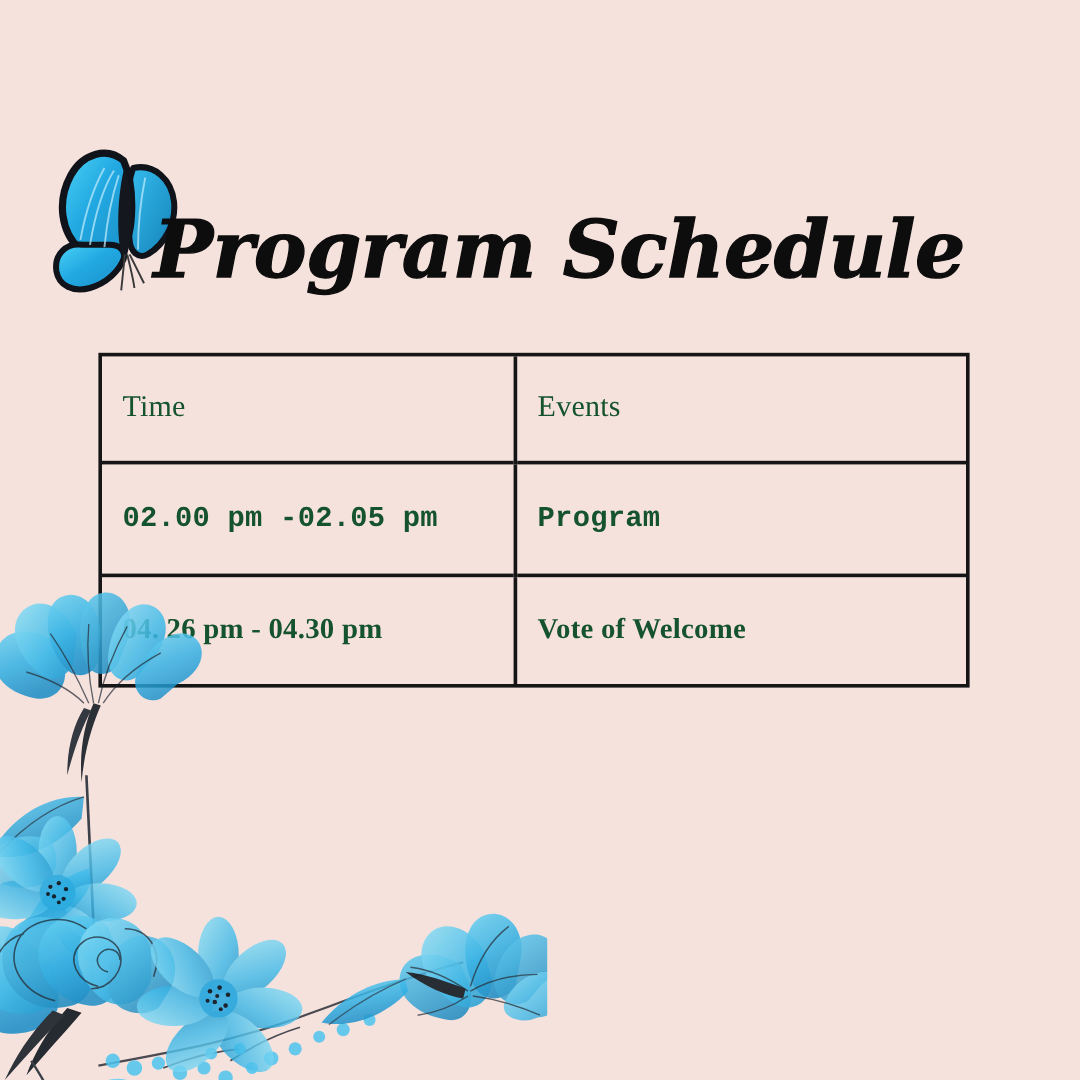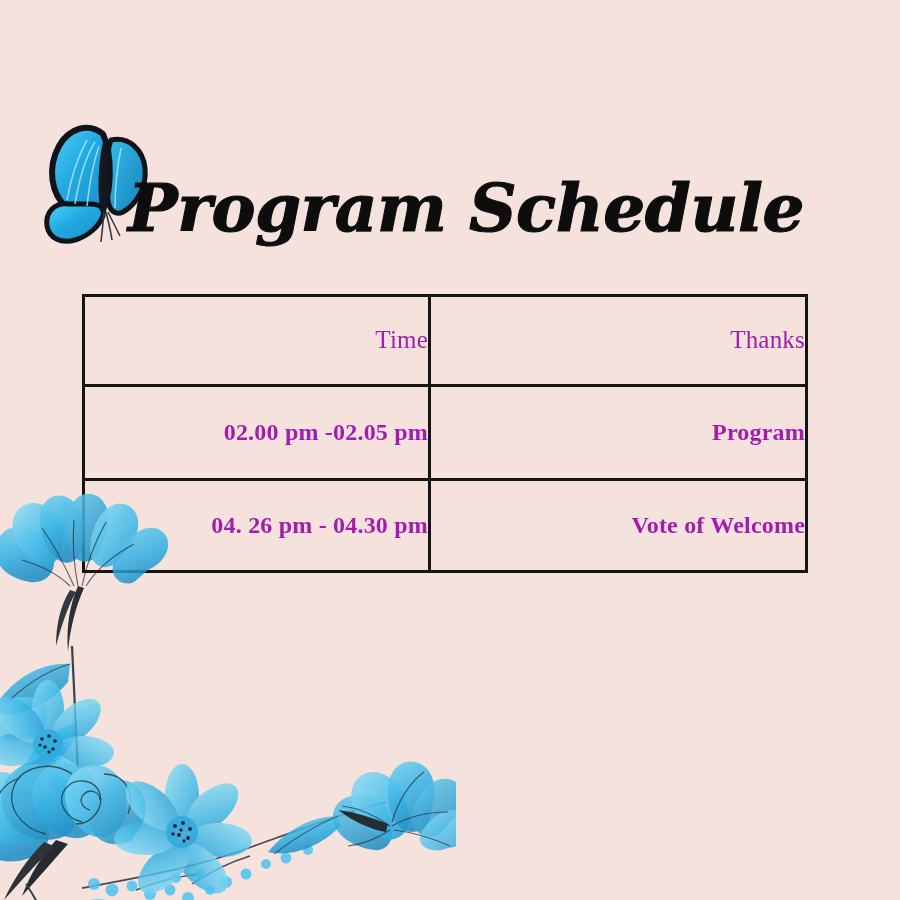--- a/index.html
+++ b/index.html
@@ -67,22 +67,21 @@
   .schedule-table table {
     width: 100%;
     height: 100%;
     border-collapse: collapse;
     table-layout: fixed;
   }
   .schedule-table td {
     border: 0;
     padding: 0 0 0 17px;
     vertical-align: middle;
-    color: #a21caf;
-    text-align: right;
+    color: #14532d;
   }
   .col-time  { width: 326px; }
   .col-event { width: auto; }
 
   .schedule-table td.col-time {
     border-right: 3px solid #151515;
   }
   .schedule-table tr + tr td {
     border-top: 3px solid #151515;
   }
@@ -91,21 +90,21 @@
     font-size: 25px;
     font-weight: normal;
     letter-spacing: 0.2px;
   }
   .body-cell {
     font-size: 24px;
     font-weight: bold;
     letter-spacing: 0.2px;
   }
   tr.row-head td { height: 68px; }
-  tr.row-1 td    { height: 71px; }
+  tr.row-1 td    { height: 71px; font-family: Liberation Mono, monospace; }
   tr.row-2 td    { height: 67px; }
   tr.row-3 td    { height: 70px; }
 
   
   .floral {
     position: absolute;
     left: -14px;
     bottom: -6px;
     width: 470px;
     height: 420px;
@@ -156,21 +155,21 @@
 
   <div class="title-block">
     <div class="title-text">Program Schedule</div>
   </div>
 
   <div class="schedule-table">
     <table>
       <tbody>
         <tr class="row-head">
           <td class="col-time head-cell">Time</td>
-          <td class="col-event head-cell">Thanks</td>
+          <td class="col-event head-cell">Events</td>
         </tr>
         <tr class="row-1">
           <td class="col-time body-cell">02.00 pm -02.05 pm</td>
           <td class="col-event body-cell">Program</td>
         </tr>
         <tr class="row-3">
           <td class="col-time body-cell">04. 26 pm - 04.30 pm</td>
           <td class="col-event body-cell">Vote of Welcome</td>
         </tr>
       </tbody>

